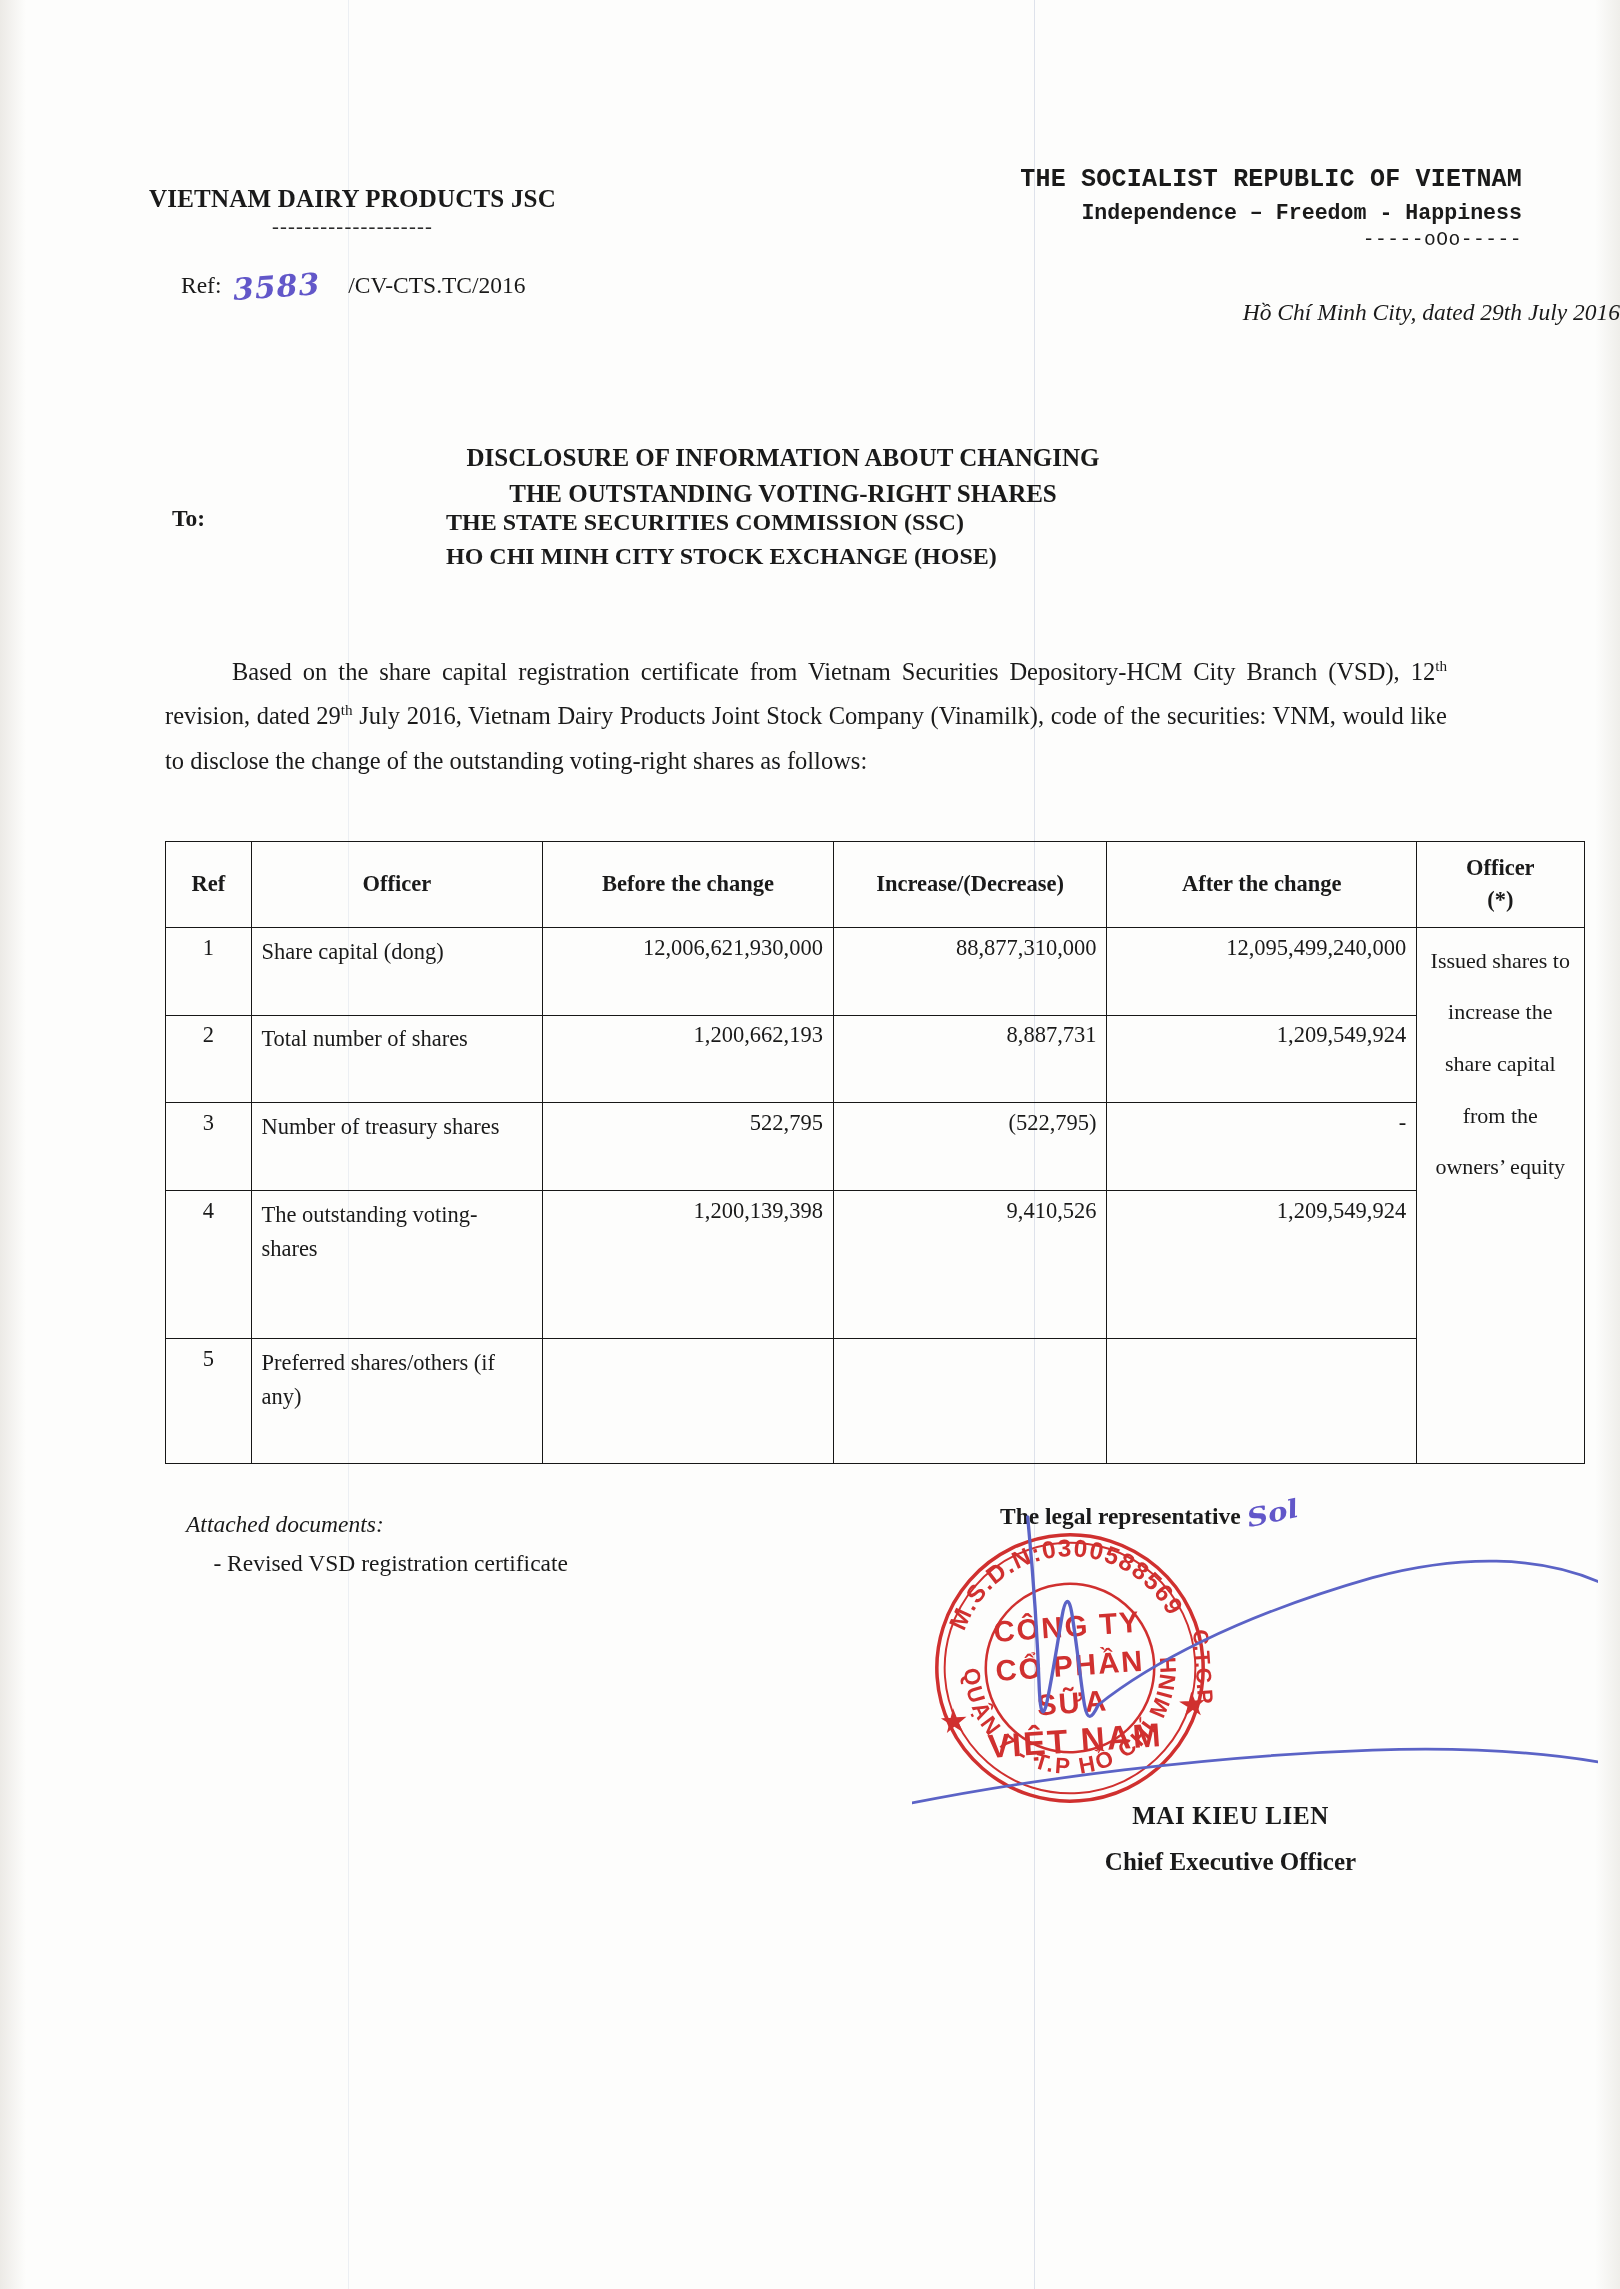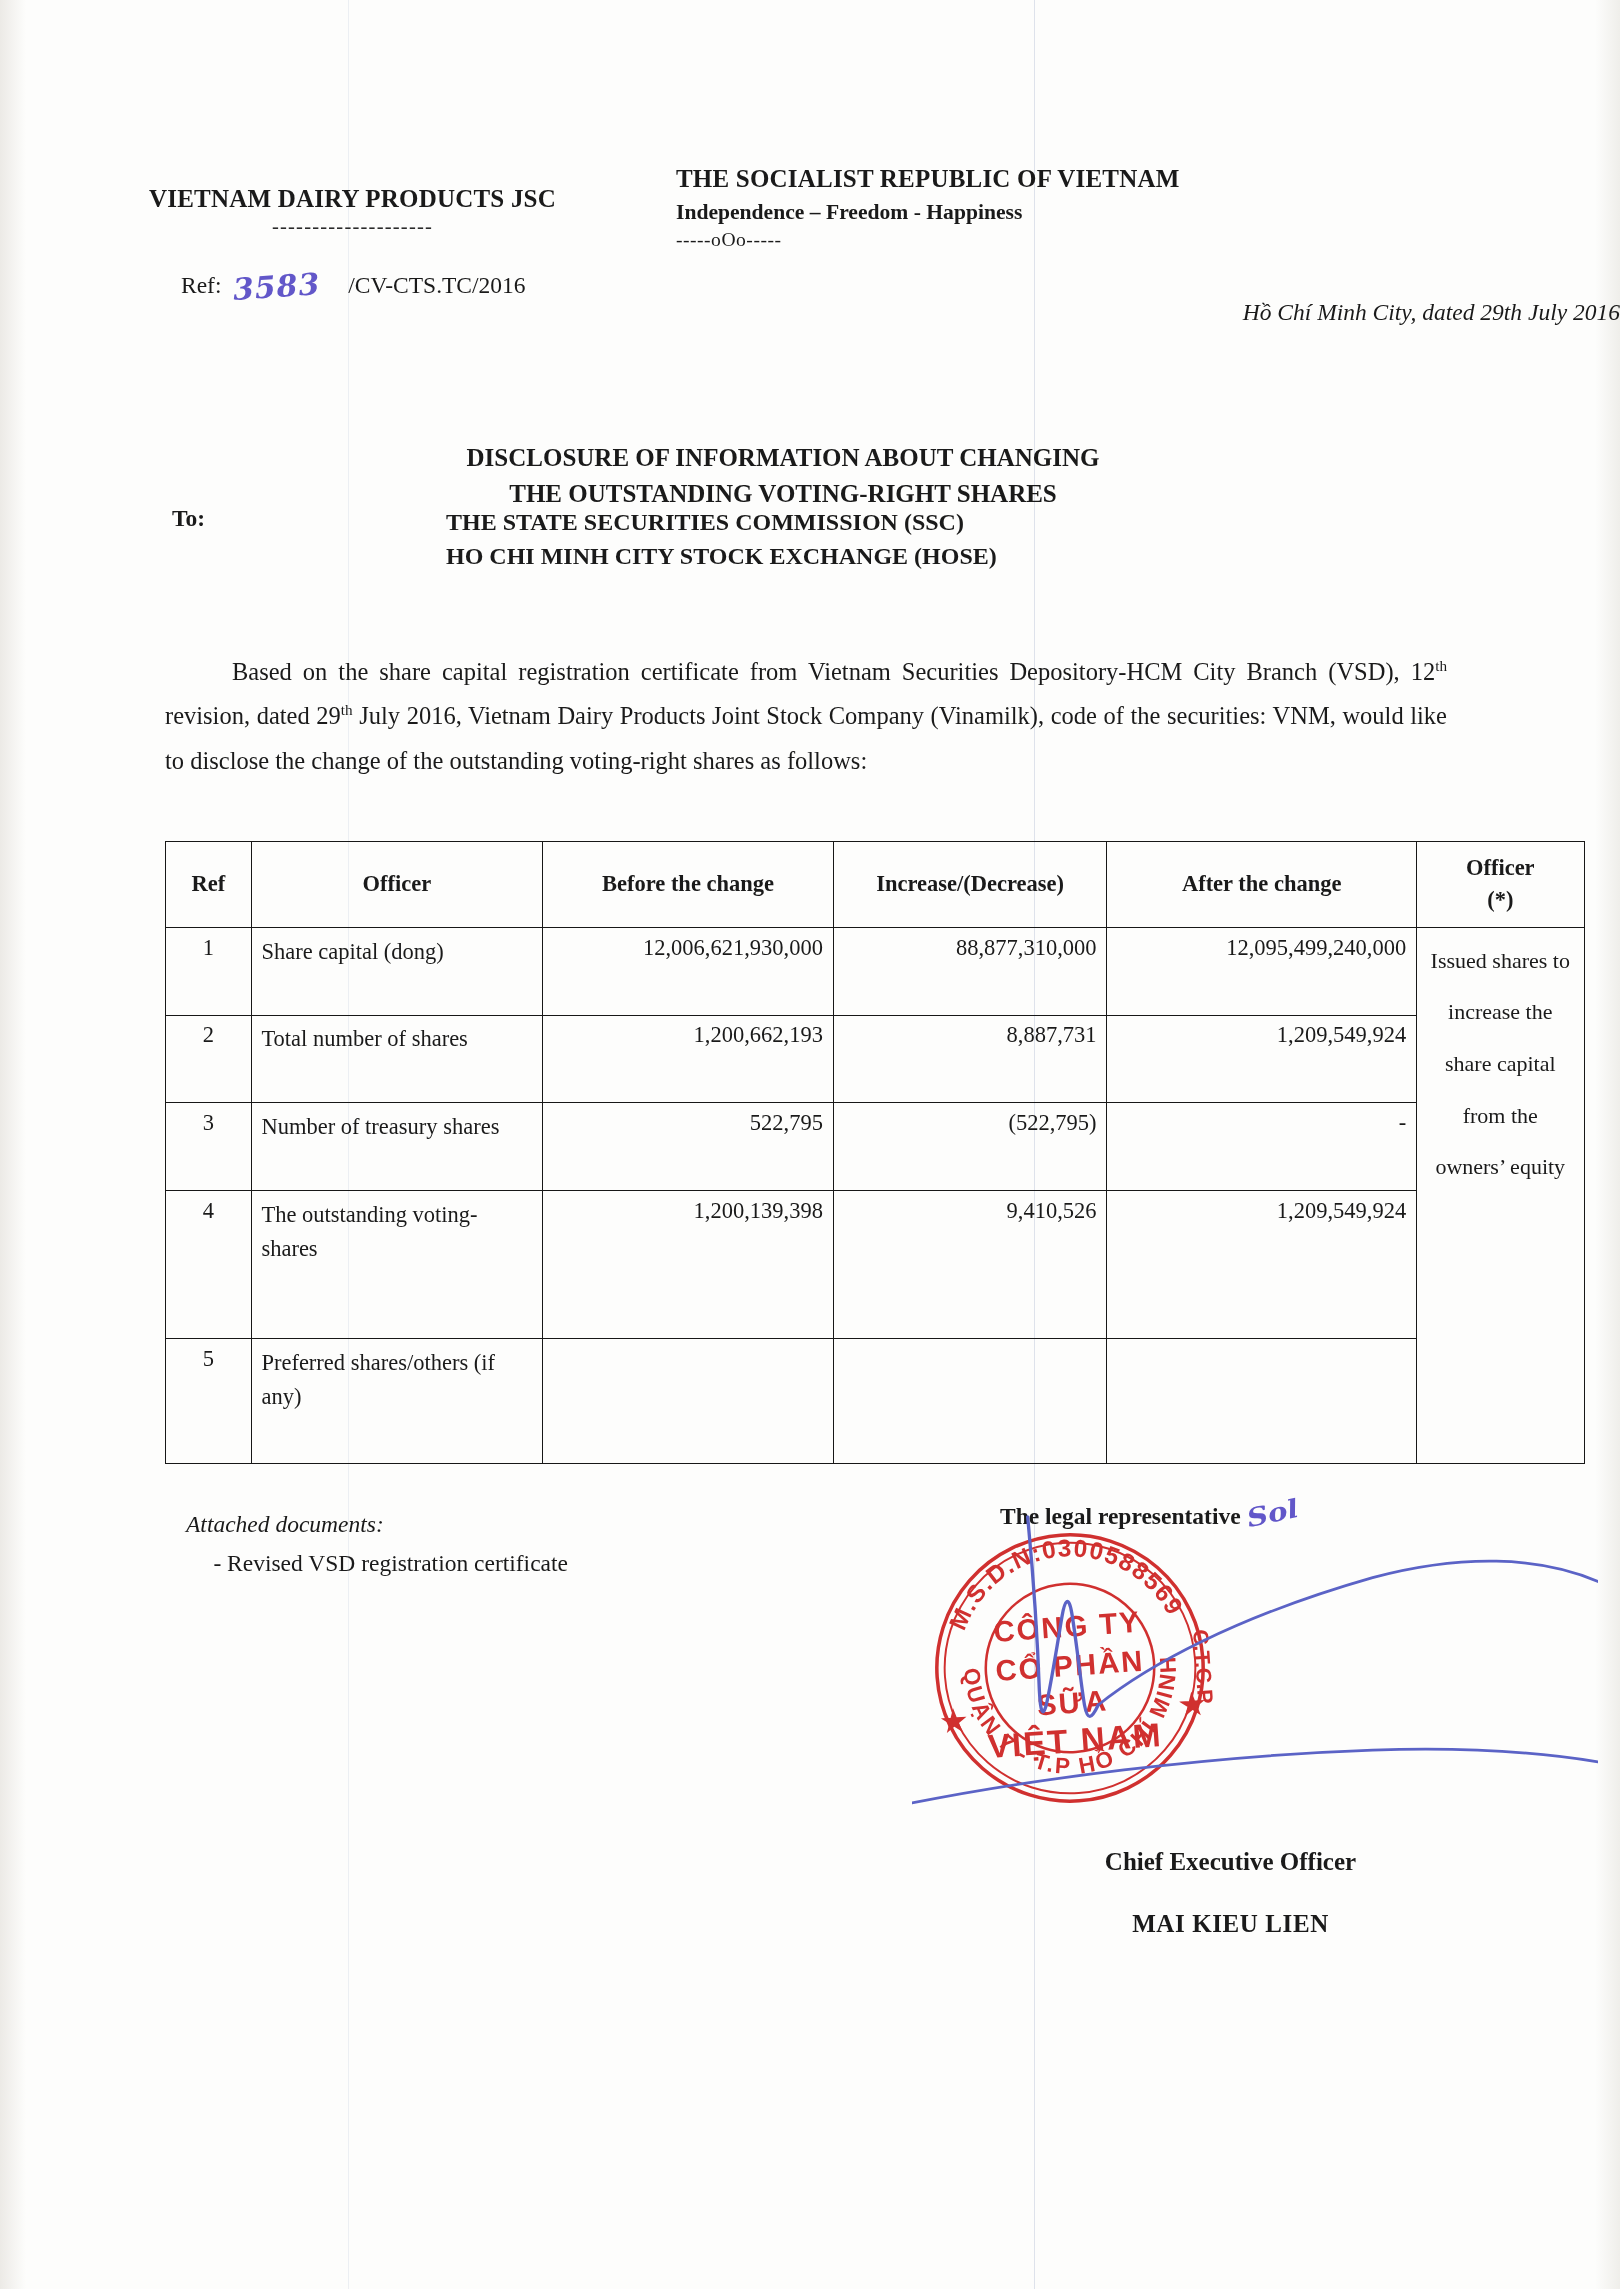--- a/index.html
+++ b/index.html
@@ -46,22 +46,23 @@
     display: flex;
   }
   .hdr-left {
     width: 647px;
     text-align: center;
     padding-left: 29px;
     margin-top: 20px;
   }
   .hdr-right {
     flex: 1;
-    text-align: left;
+    text-align: right;
     padding-right: 98px;
+    font-family: Liberation Mono, monospace;
   }
   .org-name {
     font-weight: bold;
     font-size: 25px;
     letter-spacing: 0.2px;
     white-space: nowrap;
   }
   .rule-dash {
     font-size: 20.6px;
     letter-spacing: 1.2px;
@@ -238,21 +239,21 @@
     font-style: italic;
     font-weight: bold;
     color: #6257c9;
     font-size: 25.5px;
     transform: rotate(-12deg) scaleX(1.15);
     margin-left: 9.8px;
     vertical-align: 2px;
   }
   .signer-name {
     position: absolute;
-    top: 1910px;
+    top: 1802px;
     left: 1000px;
     width: 461px;
     text-align: center;
     font-weight: bold;
     font-size: 25px;
     letter-spacing: 0.6px;
   }
   .signer-title {
     position: absolute;
     top: 1848px;

